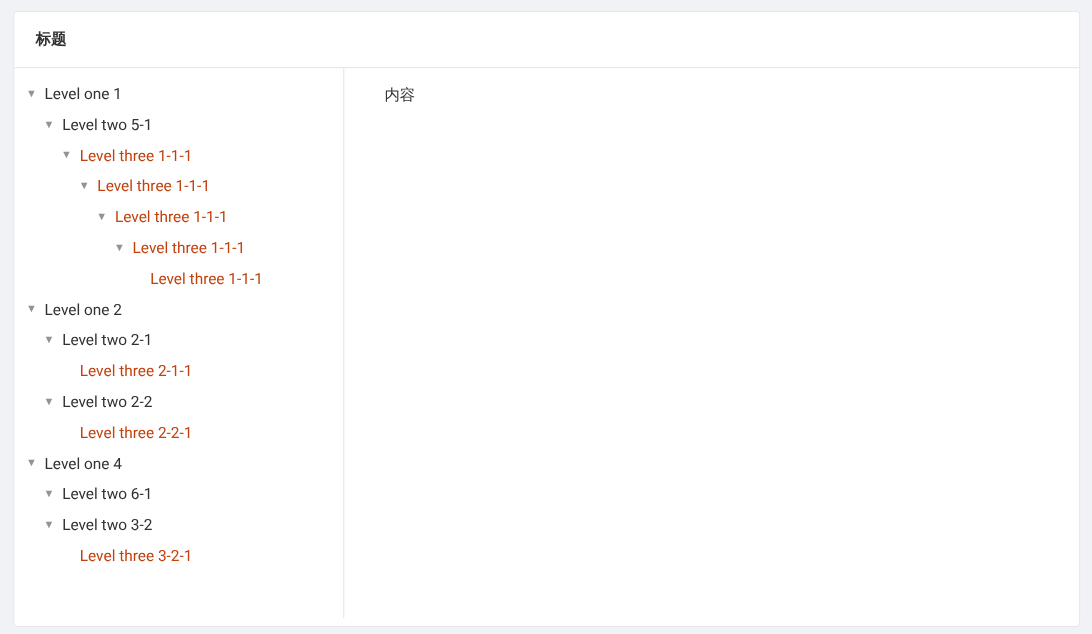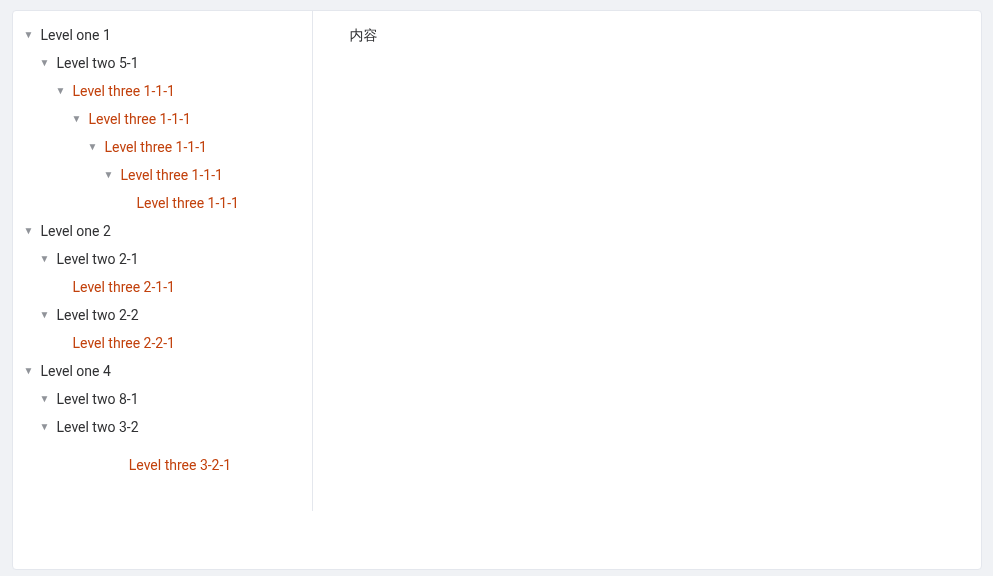--- a/index.html
+++ b/index.html
@@ -101,20 +101,23 @@
     }
 
     .tree-children {
       
     }
   </style>
 </head>
 <body>
 
 <div class="card">
+  <div class="card-header">
+    <span>标题</span>
+  </div>
   <div class="card-body">
     <div class="tree-panel" id="tree-container">
 
     <div class="tree-node">
           <div class="tree-node-content" style="padding-left: 8px;">
             <span class="arrow expanded" style="color: rgb(144, 147, 153); font-size: 10px; margin-right: 4px;">▼</span>
             <span class="tree-node-label">Level one 1</span>
           </div>
           <div class="tree-children">
             <div class="tree-node">
@@ -203,31 +206,31 @@
         </div>
         <div class="tree-node">
           <div class="tree-node-content" style="padding-left: 8px;">
             <span class="arrow expanded" style="color: rgb(144, 147, 153); font-size: 10px; margin-right: 4px;">▼</span>
             <span class="tree-node-label">Level one 4</span>
           </div>
           <div class="tree-children">
             <div class="tree-node">
               <div class="tree-node-content" style="padding-left: 24px;">
                 <span class="arrow expanded" style="color: rgb(144, 147, 153); font-size: 10px; margin-right: 4px;">▼</span>
-                <span class="tree-node-label">Level two 8-1</span>
+                <span class="tree-node-label">Level two 6-1</span>
               </div>
             </div>
             <div class="tree-node">
               <div class="tree-node-content" style="padding-left: 24px;">
                 <span class="arrow expanded" style="color: rgb(144, 147, 153); font-size: 10px; margin-right: 4px;">▼</span>
                 <span class="tree-node-label">Level two 3-2</span>
               </div>
               <div class="tree-children">
                 <div class="tree-node">
-                  <div class="tree-node-content" style="padding-left: 44px; flex-direction: column;">
+                  <div class="tree-node-content" style="padding-left: 44px;">
                     <span class="arrow-placeholder"></span>
                     <span class="tree-node-label level-three">Level three 3-2-1</span>
                   </div>
                 </div>
               </div>
             </div>
           </div>
         </div>
       </div>
     <div class="content-panel">

